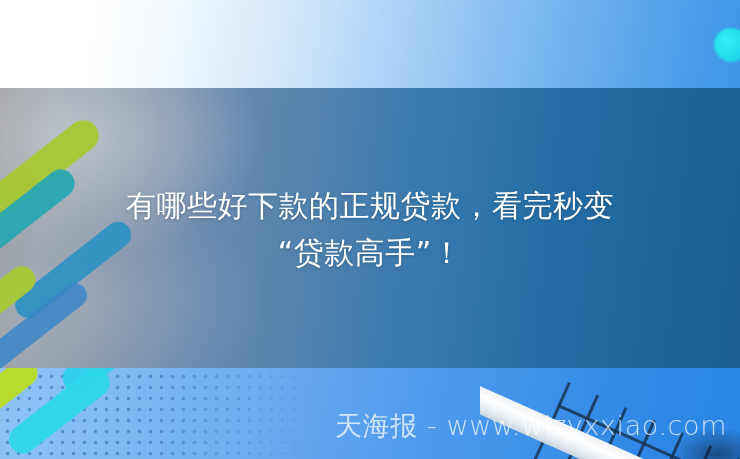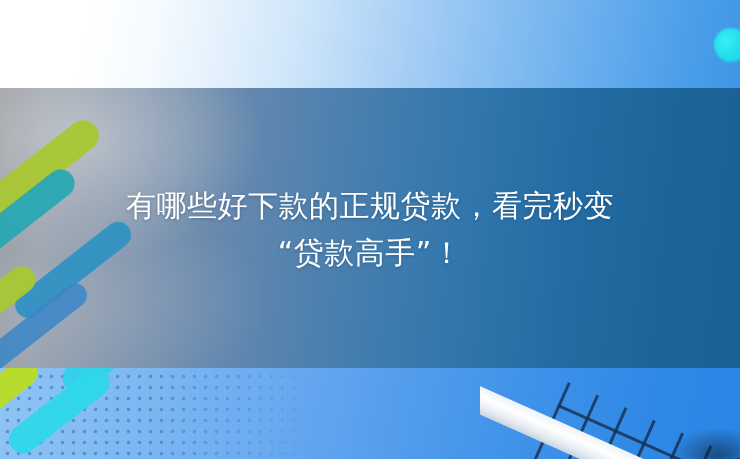--- a/index.html
+++ b/index.html
@@ -210,14 +210,15 @@
     <div class="net-wrap">
       <div class="net-grid"></div>
       <div class="net-tape"></div>
       <div class="net-dark"></div>
     </div>
   </div>
 
   <div class="title">有哪些好下款的正规贷款，看完秒变
 “贷款高手”！</div>
 
+  <div class="watermark">天海报 - www.wlzyxxiao.com</div>
 
 </div>
 
 </body></html>

